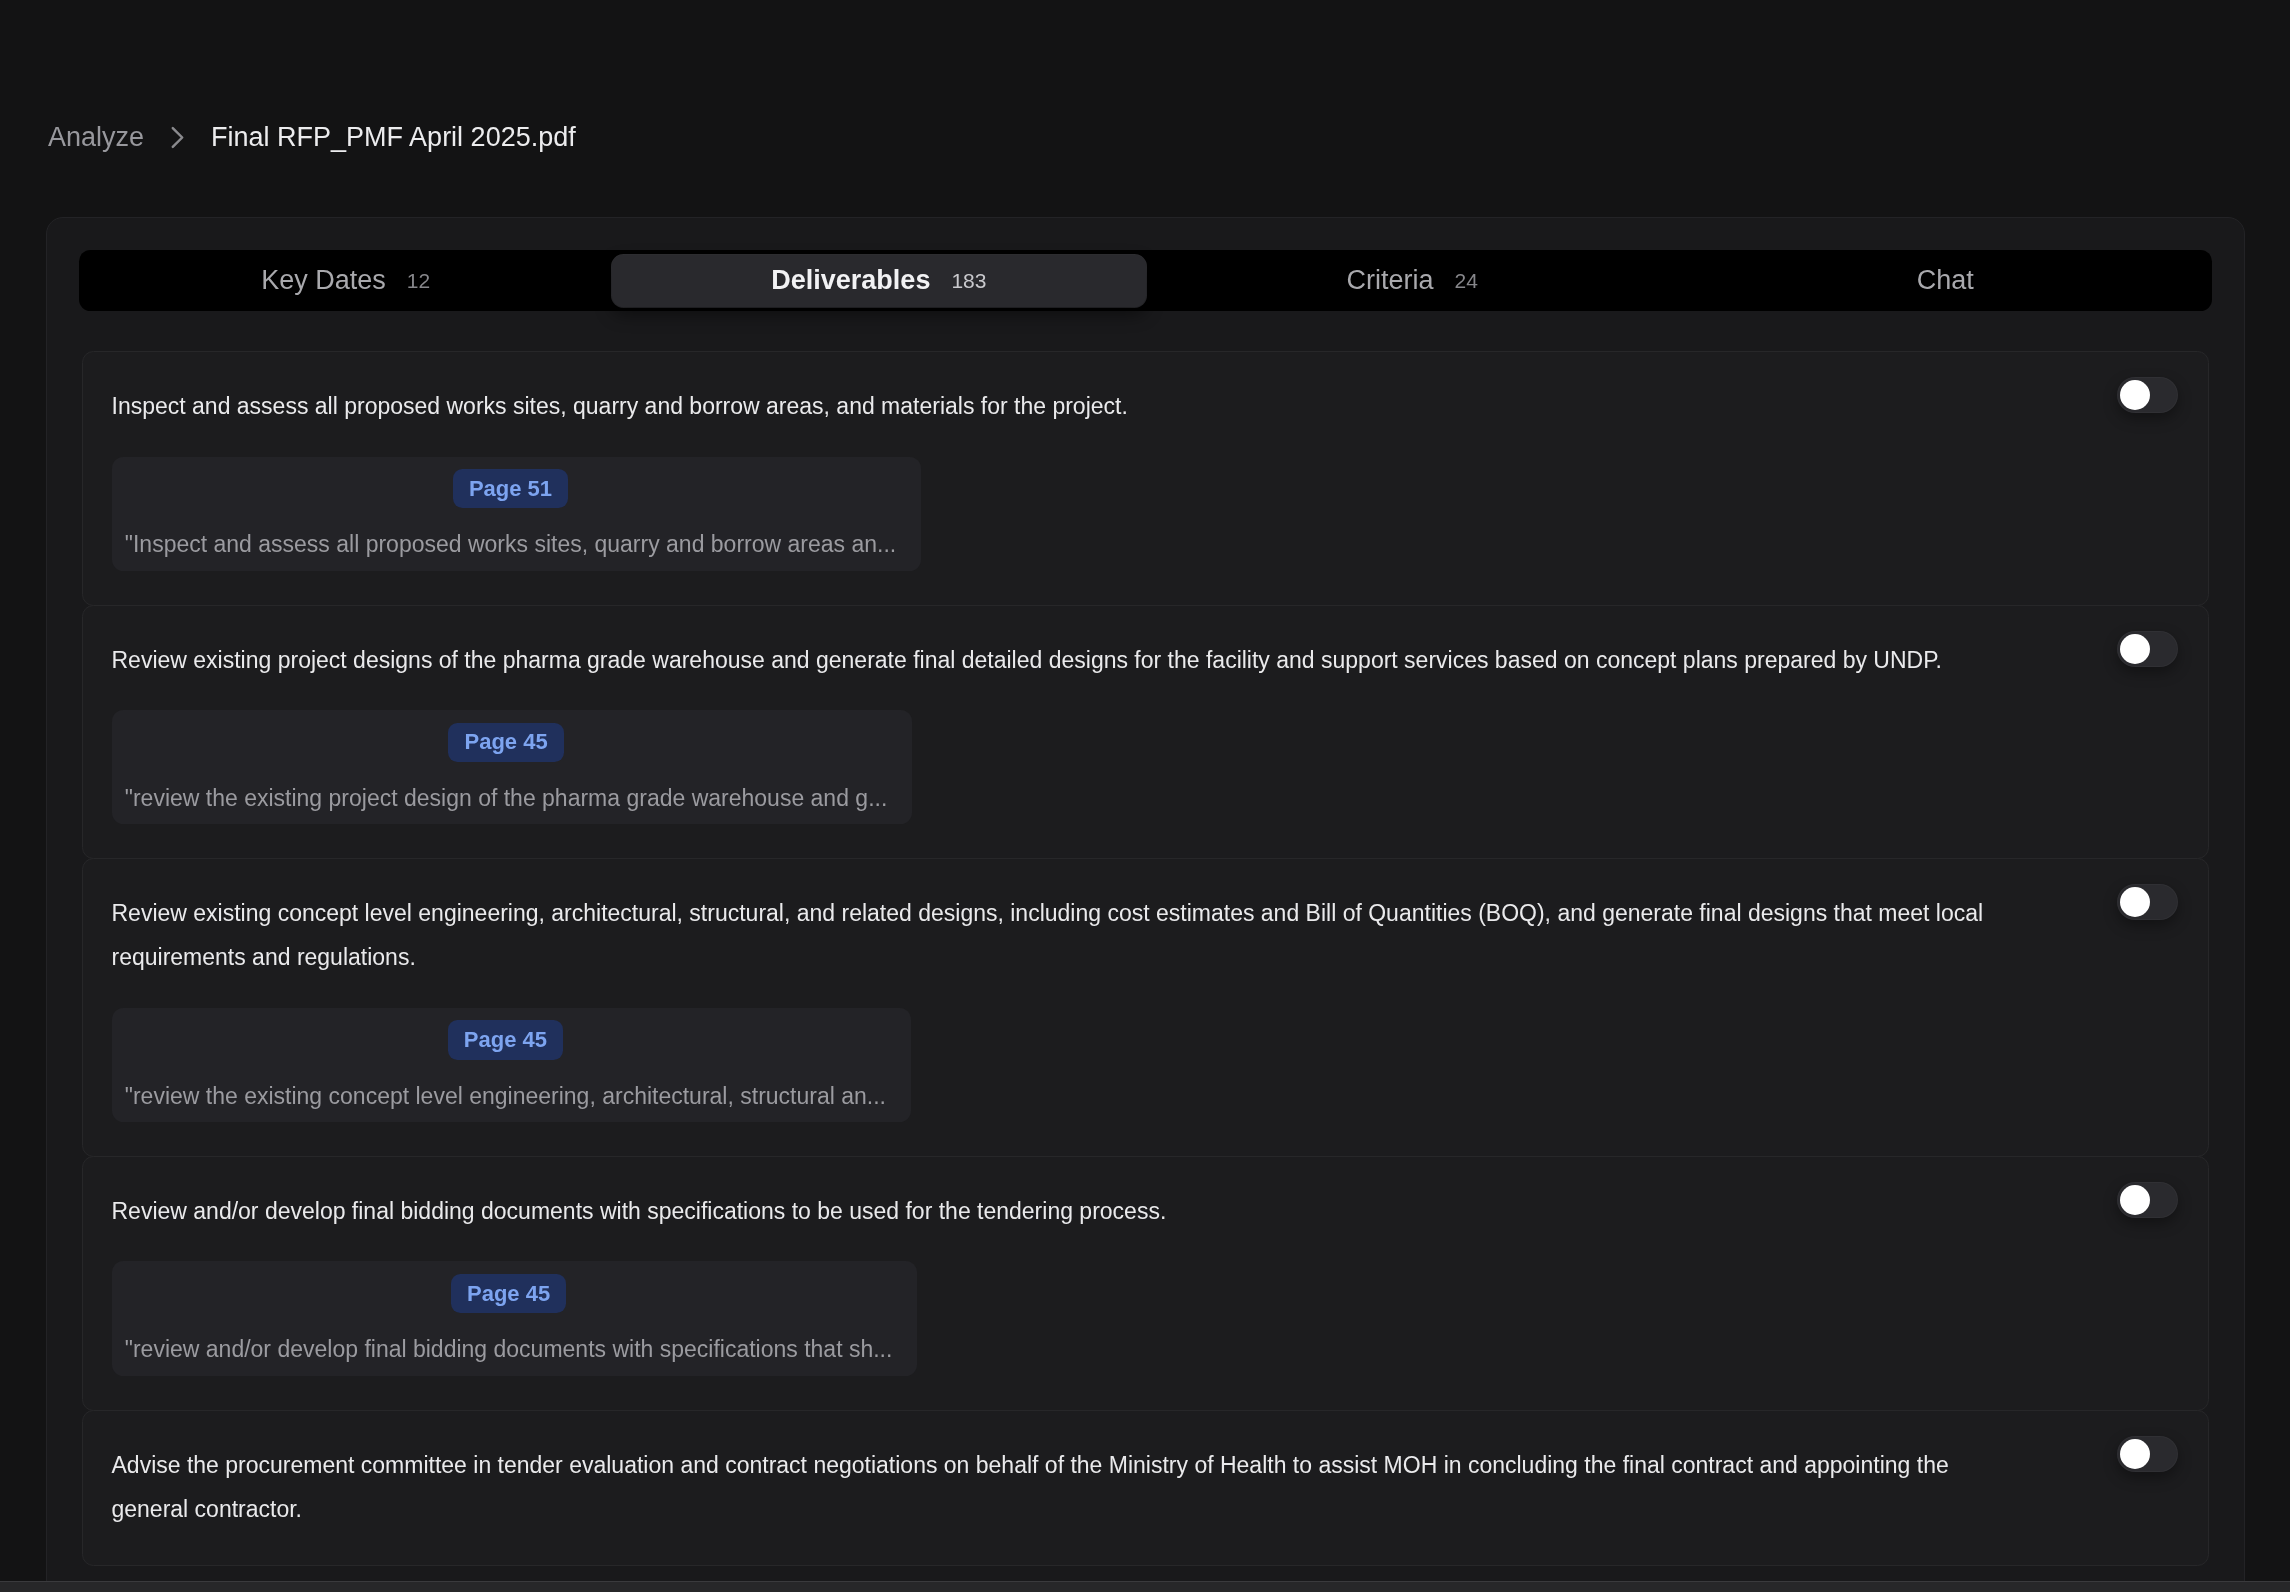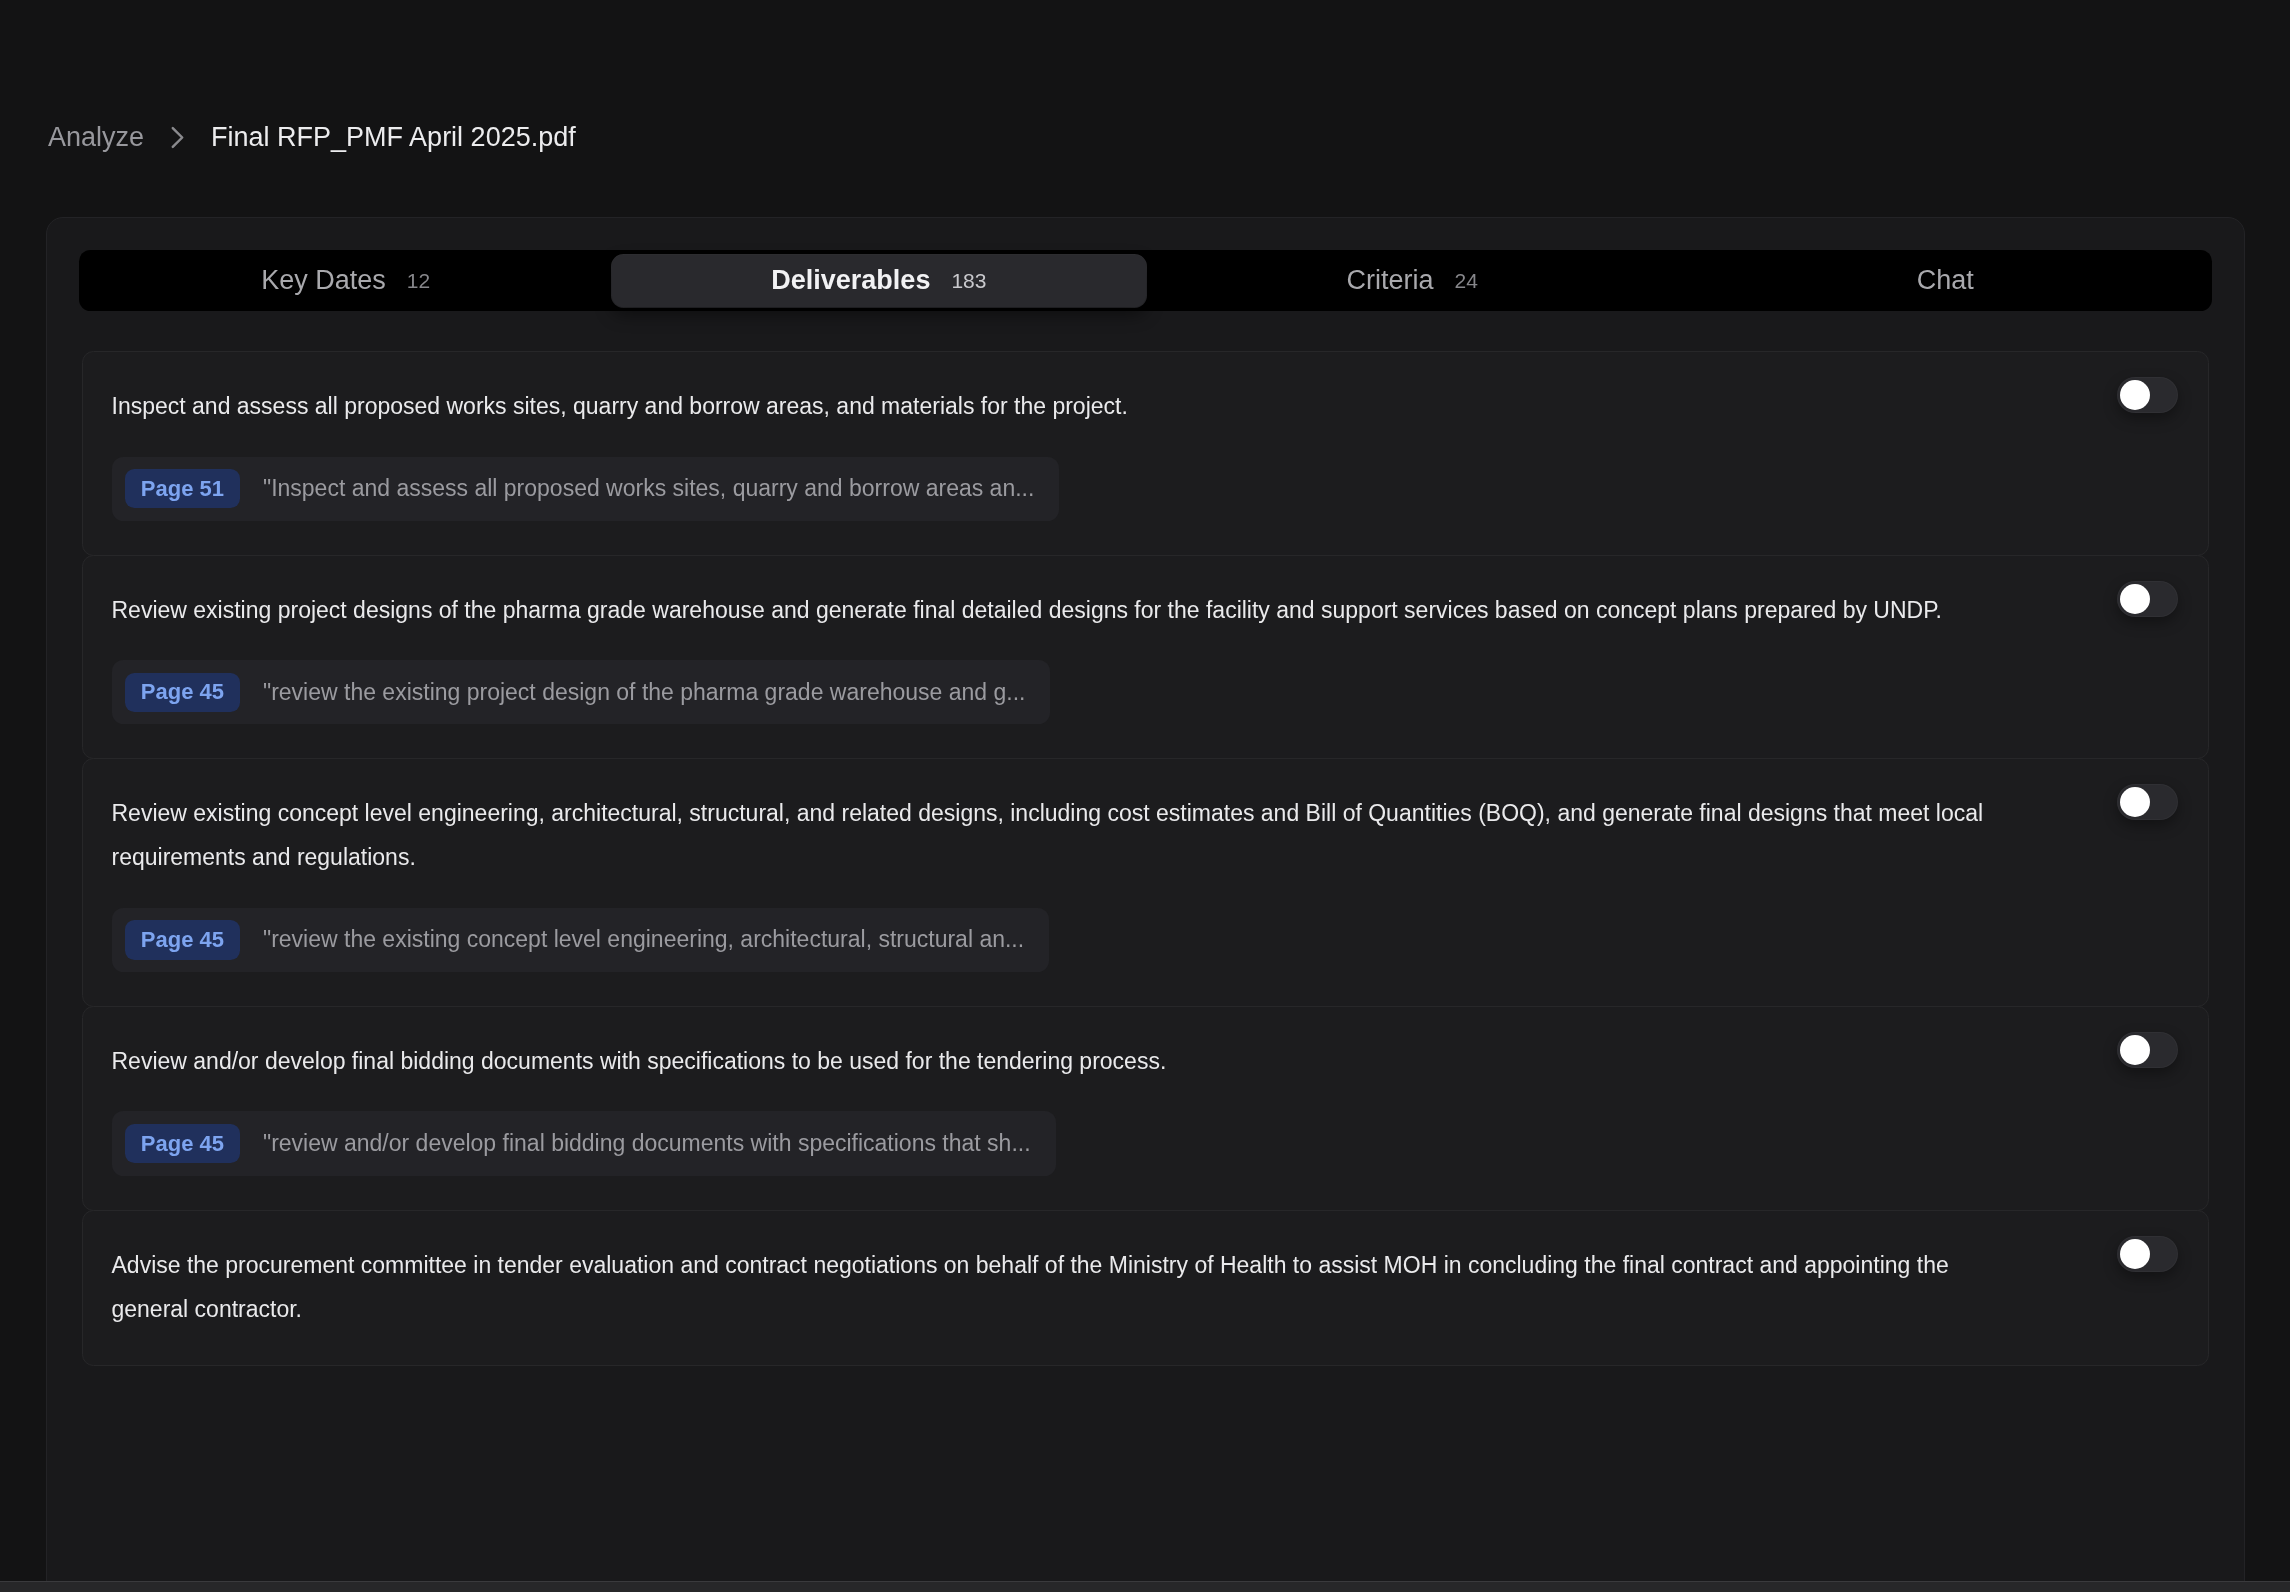--- a/index.html
+++ b/index.html
@@ -80,20 +80,21 @@
     padding-right:124px;
     max-width:2026px;
   }
   .quote-row {
     margin-top:28.5px;
     display:inline-flex; align-items:center; gap:23px;
     background:#232327;
     border-radius:11.4px;
     padding:12.4px 25px 12.4px 13.3px;
     max-width:100%;
+    flex-direction:column;
   }
   .badge {
     background:#20305c;
     color:#7da4f0;
     font-size:22px; font-weight:bold;
     padding:6.7px 16px;
     border-radius:9.5px;
     white-space:nowrap;
   }
   .badge:empty { min-width:70px; height:39px; padding:0; }

